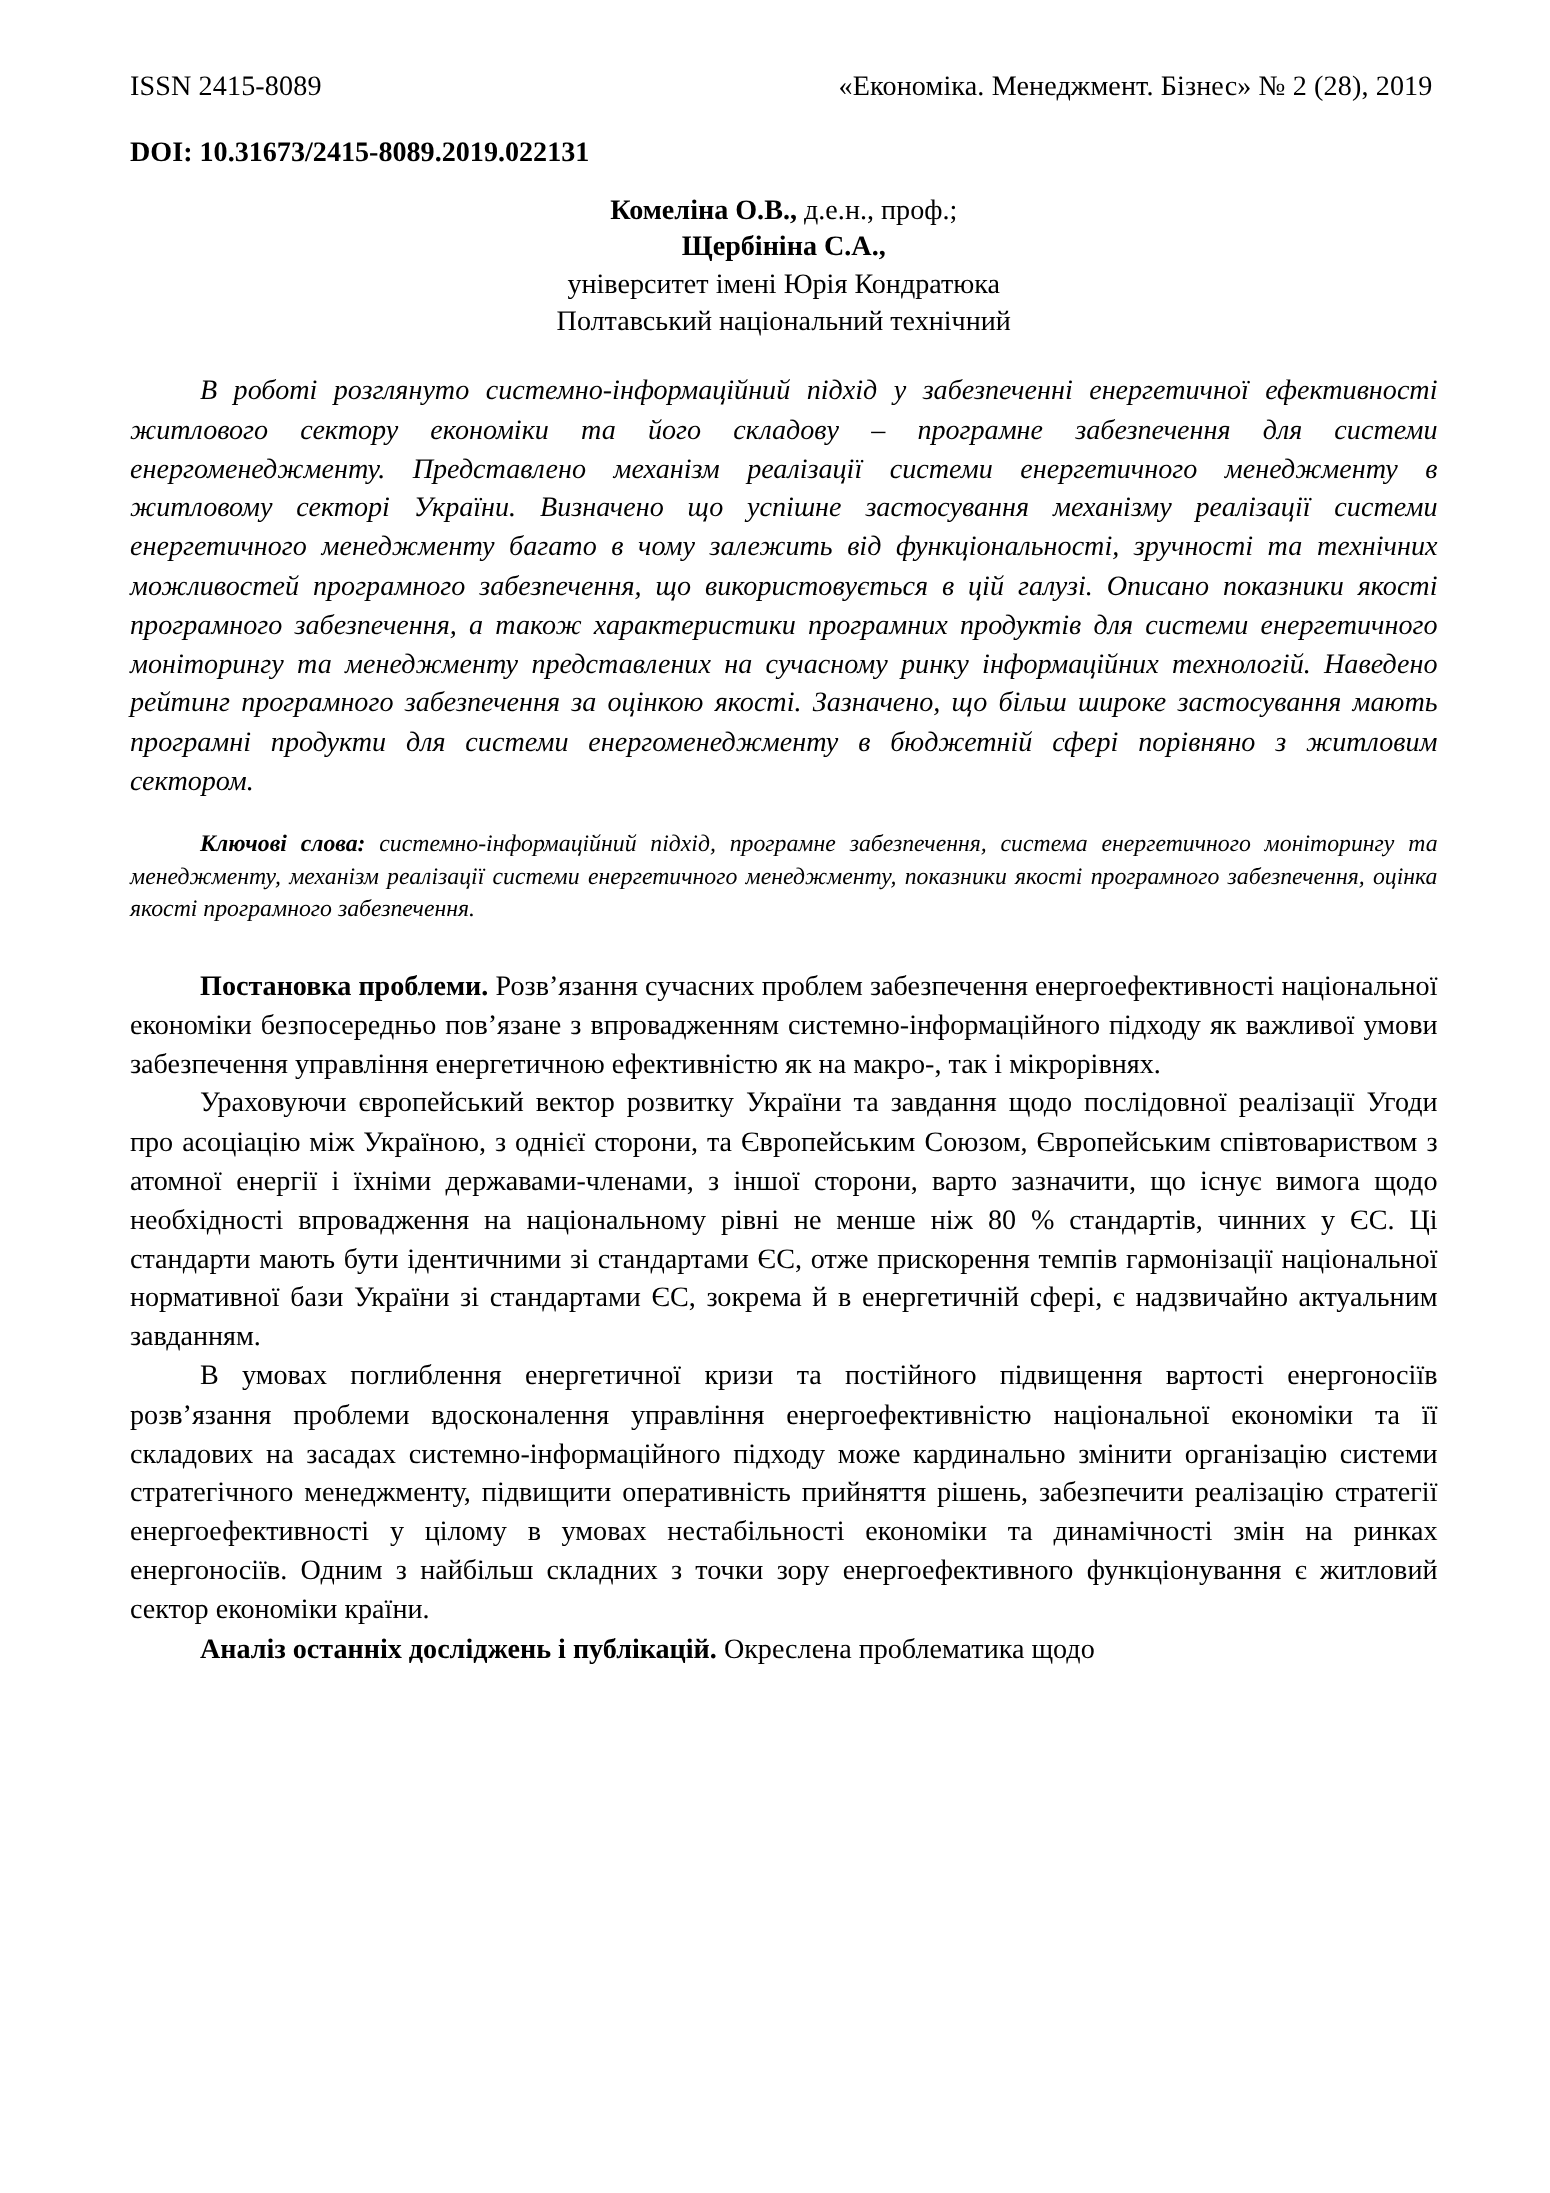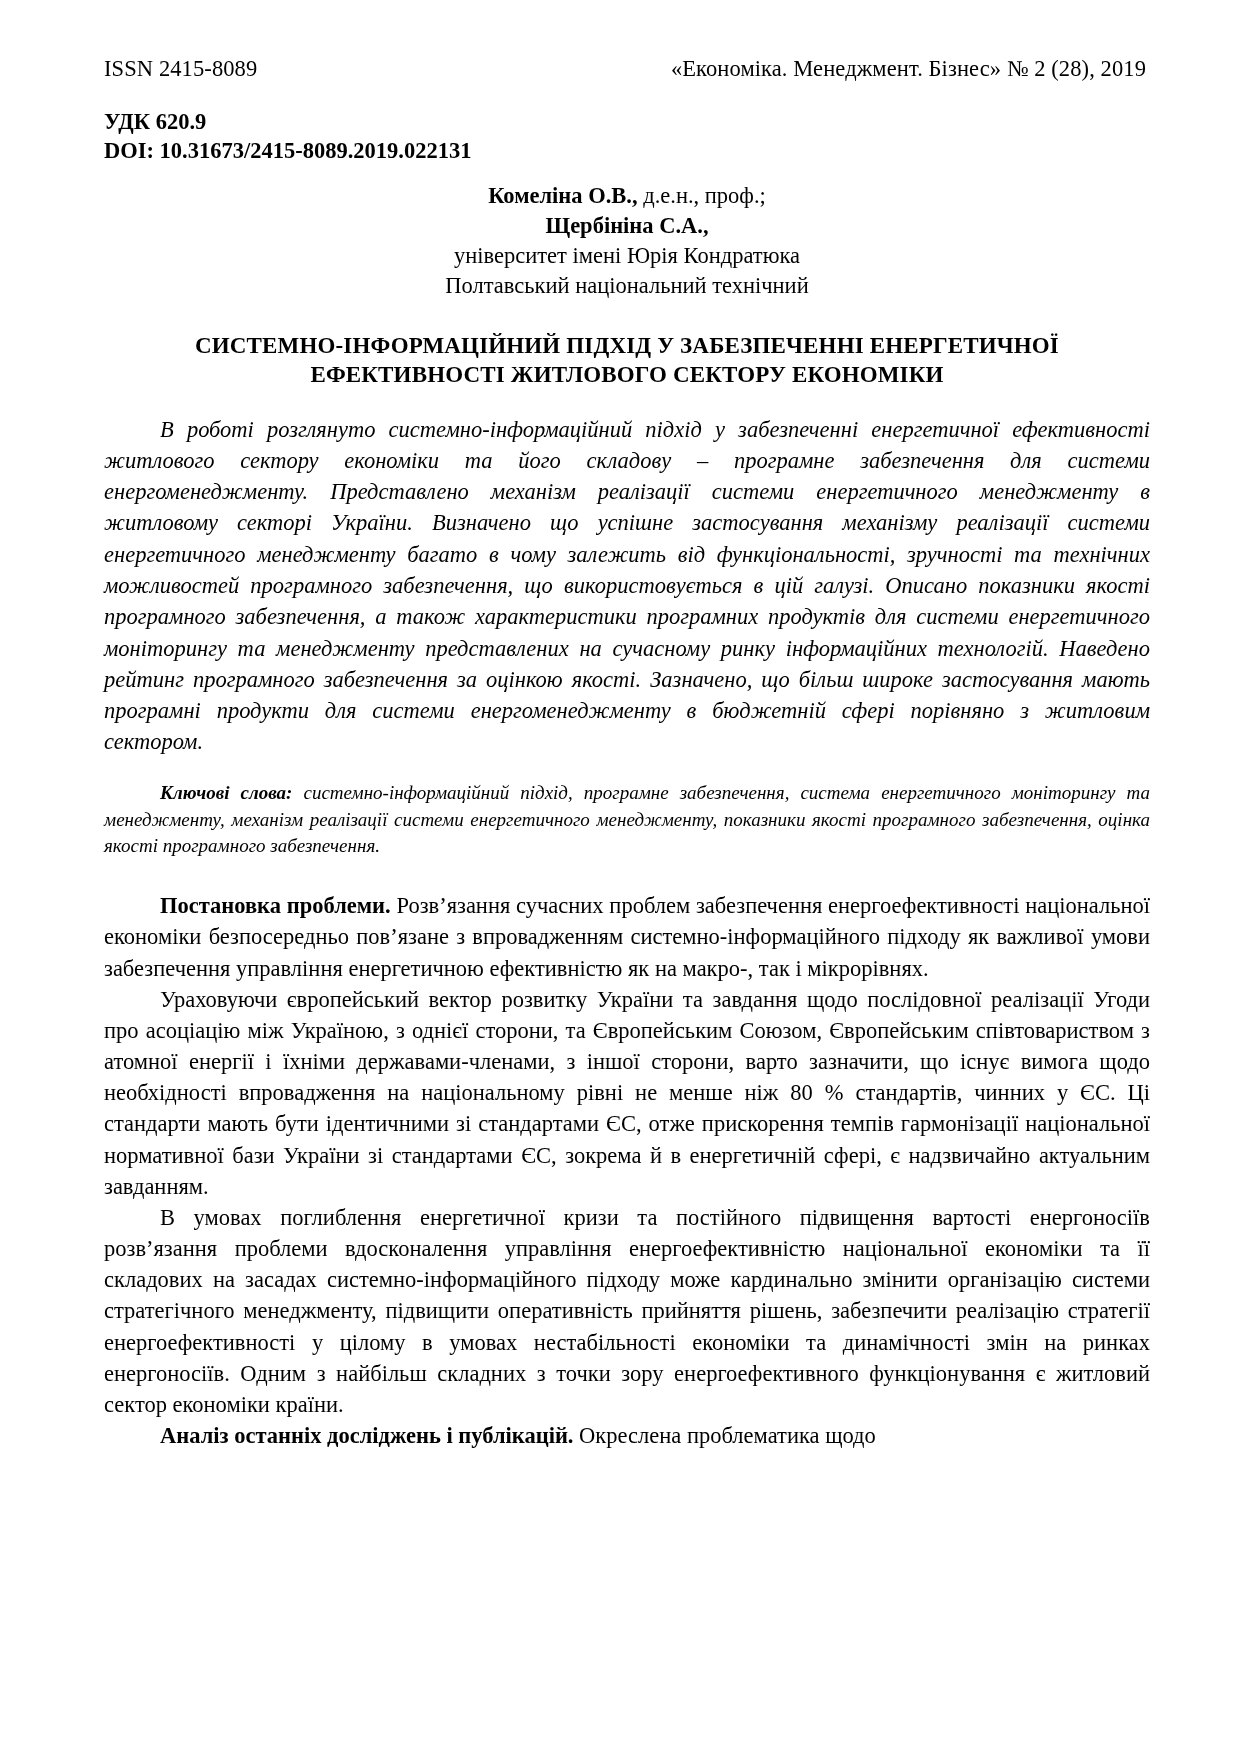--- a/index.html
+++ b/index.html
@@ -124,35 +124,30 @@
 
 <div class="page">
   <div class="content">
 
     <div class="runhead">
       <span class="issn">ISSN 2415-8089</span>
       <span class="journal">«Економіка. Менеджмент. Бізнес» № 2 (28), 2019</span>
     </div>
 
     <div class="idblock">
-      <div>УДК 620.9</div>
       <div>DOI: 10.31673/2415-8089.2019.022131</div>
     </div>
 
     <div class="authors">
       <div><span class="nm">Комеліна О.В.,</span><span class="degree"> д.е.н., проф.;</span></div>
       <div><span class="nm">Щербініна С.А.,</span></div>
       <div>університет імені Юрія Кондратюка</div>
       <div>Полтавський національний технічний</div>
     </div>
 
-    <div class="title">
-      <div>СИСТЕМНО-ІНФОРМАЦІЙНИЙ ПІДХІД У ЗАБЕЗПЕЧЕННІ ЕНЕРГЕТИЧНОЇ</div>
-      <div>ЕФЕКТИВНОСТІ ЖИТЛОВОГО СЕКТОРУ ЕКОНОМІКИ</div>
-    </div>
 
     <p class="abstract">В роботі розглянуто системно-інформаційний підхід у забезпеченні енергетичної ефективності житлового сектору економіки та його складову – програмне забезпечення для системи енергоменеджменту. Представлено механізм реалізації системи енергетичного менеджменту в житловому секторі України. Визначено що успішне застосування механізму реалізації системи енергетичного менеджменту багато в чому залежить від функціональності, зручності та технічних можливостей програмного забезпечення, що використовується в цій галузі. Описано показники якості програмного забезпечення, а також характеристики програмних продуктів для системи енергетичного моніторингу та менеджменту представлених на сучасному ринку інформаційних технологій. Наведено рейтинг програмного забезпечення за оцінкою якості. Зазначено, що більш широке застосування мають програмні продукти для системи енергоменеджменту в бюджетній сфері порівняно з житловим сектором.</p>
 
     <p class="keywords"><b>Ключові слова:</b><span> системно-інформаційний підхід,  програмне забезпечення, система енергетичного моніторингу та менеджменту, механізм реалізації системи енергетичного менеджменту, показники якості програмного забезпечення, оцінка якості програмного забезпечення.</span></p>
 
     <div class="body-sec">
       <p class="para"><b>Постановка проблеми.</b><span> Розв’язання сучасних проблем забезпечення енергоефективності національної економіки безпосередньо пов’язане з впровадженням системно-інформаційного підходу як важливої умови забезпечення управління енергетичною ефективністю як на макро-, так і мікрорівнях.</span></p>
       <p class="para">Ураховуючи європейський вектор розвитку України та завдання щодо послідовної реалізації Угоди про асоціацію між Україною, з однієї сторони, та Європейським Союзом, Європейським співтовариством з атомної енергії і їхніми державами-членами, з іншої сторони, варто зазначити, що існує вимога щодо необхідності впровадження на національному рівні не менше ніж 80 % стандартів, чинних у ЄС. Ці стандарти мають бути ідентичними зі стандартами ЄС, отже прискорення темпів гармонізації національної нормативної бази України зі стандартами ЄС, зокрема й в енергетичній сфері, є надзвичайно актуальним завданням.</p>
       <p class="para">В умовах поглиблення енергетичної кризи та постійного підвищення вартості енергоносіїв розв’язання проблеми вдосконалення управління енергоефективністю національної економіки та її складових на засадах системно-інформаційного підходу може кардинально змінити організацію системи стратегічного менеджменту, підвищити оперативність прийняття рішень, забезпечити реалізацію стратегії енергоефективності у цілому в умовах нестабільності економіки та динамічності змін на ринках енергоносіїв. Одним з найбільш складних з точки зору енергоефективного функціонування є житловий сектор економіки країни.</p>
       <p class="para"><b>Аналіз останніх досліджень і публікацій.</b><span> Окреслена проблематика щодо</span></p>

